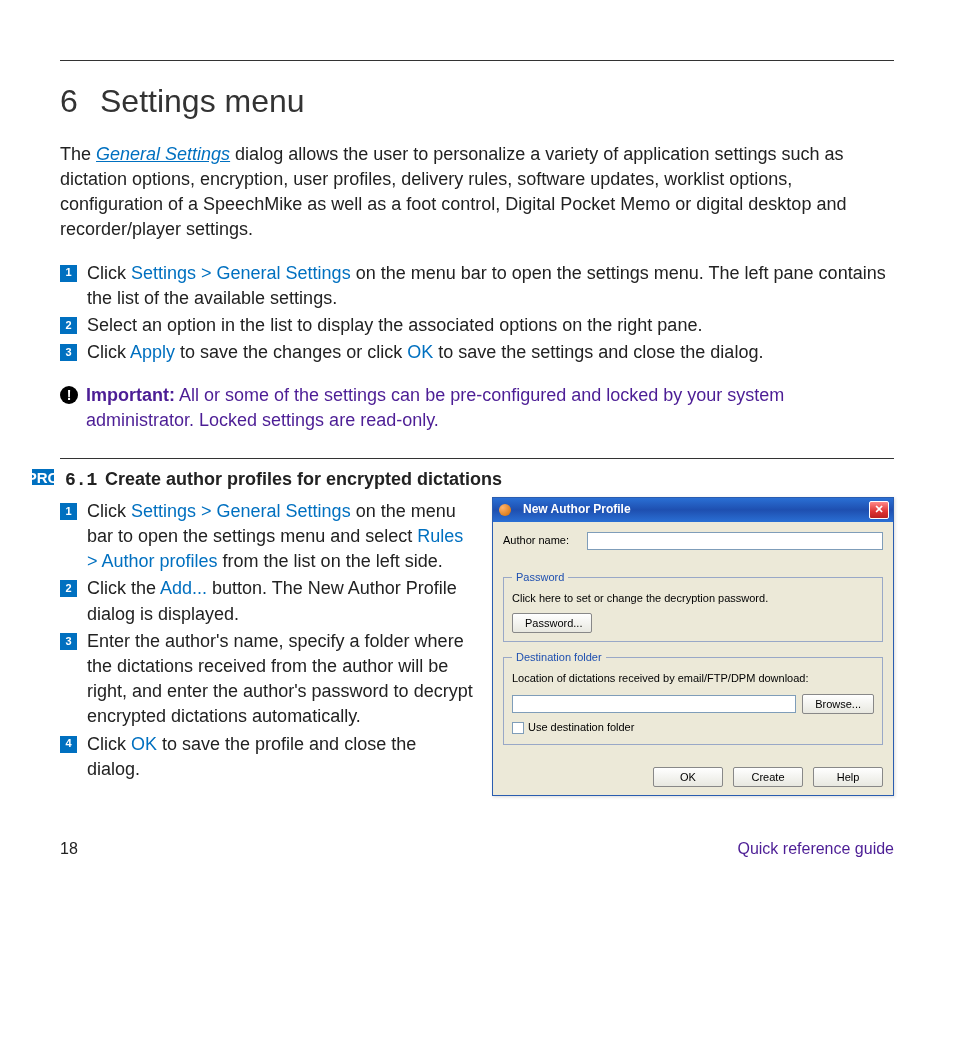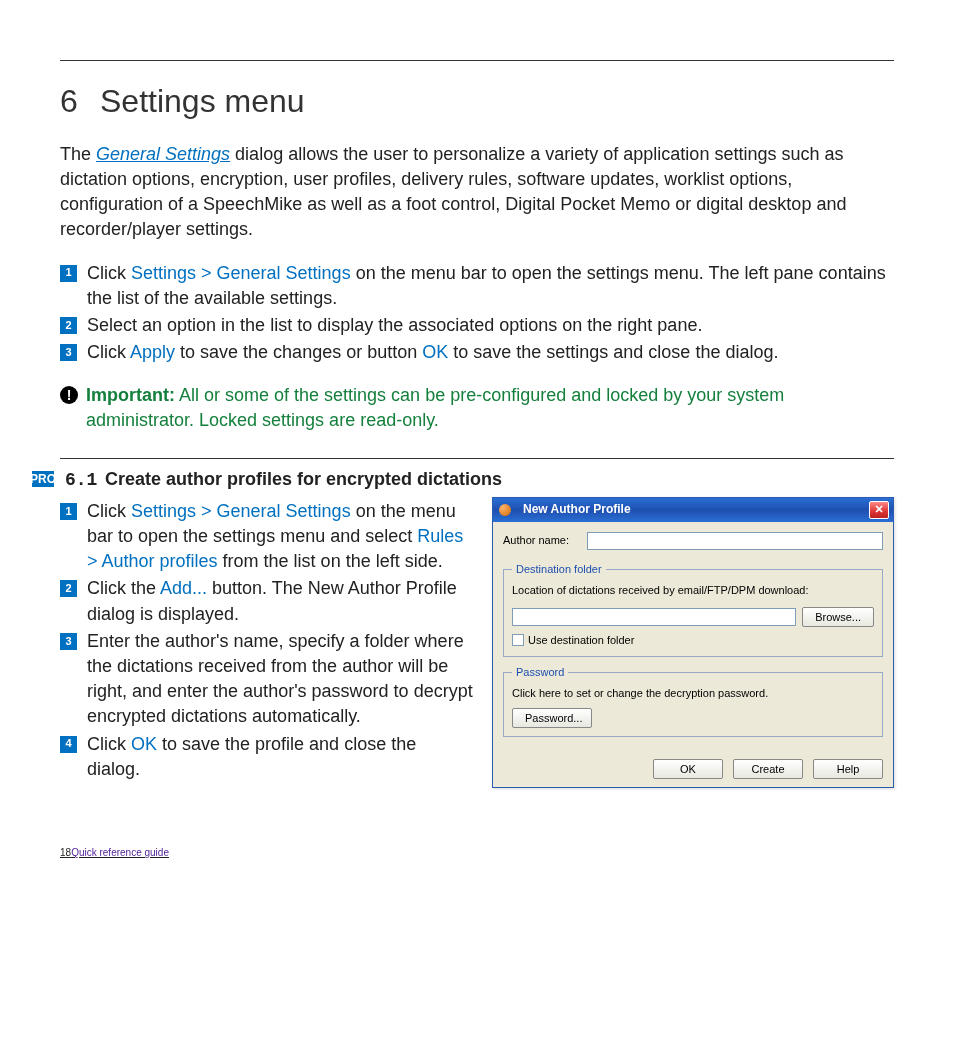--- a/index.html
+++ b/index.html
@@ -43,27 +43,27 @@
   .step .txt{flex:1;}
   .important-row{display:flex;align-items:flex-start;margin-bottom:24px;}
   .excl{
     flex:0 0 auto;
     width:18px;height:18px;border-radius:50%;
     background:#000;color:#fff;
     display:inline-flex;align-items:center;justify-content:center;
     font-weight:bold;font-size:14px;margin-top:3px;margin-right:8px;
     font-family:Arial,sans-serif;
   }
-  .important-text{color:#15803d;}
+  .important-text{color:#4c1d95;}
   .important-text strong{font-weight:bold;}
   .subsection-rule{border-top:1px solid #333;margin:10px 0 8px 0;}
   .pro{
     display:inline-flex;align-items:center;justify-content:center;
     background:#0070c0;color:#fff;
-    font-size:12px;font-weight:bold;
+    font-size:15px;font-weight:bold;
     width:22px;height:16px;border-radius:0;
     position:relative;left:-28px;margin-right:-22px;vertical-align:2px;
   }
   .subhead{font-weight:bold;font-size:18px;margin:0 0 4px 0;}
   .subhead .secnum{display:inline-block;width:40px;font-family:Liberation Mono, monospace;}
   .two-col{display:flex;gap:18px;align-items:flex-start;}
   .col-left{flex:1;}
   .col-right{flex:0 0 400px;}
 
   
@@ -91,21 +91,21 @@
     display:inline-block;
   }
   .closebtn{
     width:18px;height:16px;background:linear-gradient(to bottom,#f88,#d33 60%,#b22);
     border:1px solid #fff;border-radius:2px;
     display:flex;align-items:center;justify-content:center;
     color:#fff;font-weight:bold;font-size:11px;line-height:1;
     font-family:Arial,sans-serif;
   }
   .dlg-body{padding:10px 10px 8px 10px;}
-  .field-row{display:flex;align-items:center;gap:18px;margin-bottom:12px;}
+  .field-row{display:flex;align-items:center;gap:18px;margin-bottom:20px;}
   .field-row label{white-space:nowrap;}
   .txtin{
     flex:1;height:18px;
     border:1px solid #7f9db9;background:#fff;
     box-sizing:border-box;padding:1px 3px;font-size:11px;
   }
   fieldset{
     border:1px solid #99a8c7;
     margin:0 0 8px 0;padding:6px 8px 8px 8px;
     position:relative;
@@ -122,21 +122,21 @@
   .chk{width:12px;height:12px;border:1px solid #7f9db9;background:#fff;box-sizing:border-box;}
   .dlg-footer{
     display:flex;justify-content:flex-end;gap:10px;
     padding:6px 10px 8px 10px;
   }
   .dlg-footer .btn{width:70px;text-align:center;padding:1px 0;}
   .pw-btn{width:80px;}
 
   .page-footer{
     position:absolute;left:60px;right:60px;bottom:36px;
-    display:flex;justify-content:flex-start;font-size:10px;text-decoration:underline;
+    display:flex;justify-content:space-between;font-size:16px;
   }
   .page-footer .guide{color:#4c1d95;}
 </style>
 </head>
 <body>
 
 <div class="page">
   <div class="rule"></div>
 
   <h1>
@@ -154,21 +154,21 @@
         <span>Click </span><span class="link">Settings &gt; General Settings</span><span> on the menu bar to open the settings menu. The left pane contains the list of the available settings.</span>
       </span>
     </div>
     <div class="step">
       <span class="num">2</span>
       <span class="txt">Select an option in the list to display the associated options on the right pane.</span>
     </div>
     <div class="step">
       <span class="num">3</span>
       <span class="txt">
-        <span>Click </span><span class="link">Apply</span><span> to save the changes or button </span><span class="link">OK</span><span> to save the settings and close the dialog.</span>
+        <span>Click </span><span class="link">Apply</span><span> to save the changes or click </span><span class="link">OK</span><span> to save the settings and close the dialog.</span>
       </span>
     </div>
   </div>
 
   <div class="important-row">
     <span class="excl">!</span>
     <span class="important-text">
       <strong>Important:</strong><span> All or some of the settings can be pre-configured and locked by your system administrator. Locked settings are read-only.</span>
     </span>
   </div>
@@ -216,39 +216,39 @@
             <span class="tb-icon"></span>
             <span>New Author Profile</span>
           </span>
           <span class="closebtn">✕</span>
         </div>
         <div class="dlg-body">
           <div class="field-row">
             <label>Author name:</label>
             <input class="txtin" type="text" style="">
           </div>
+          <fieldset>
+            <legend>Password</legend>
+            <div>Click here to set or change the decryption password.</div>
+            <div style="margin-top:6px;">
+              <button class="btn pw-btn">Password...</button>
+            </div>
+          </fieldset>
           <fieldset>
             <legend>Destination folder</legend>
             <div>Location of dictations received by email/FTP/DPM download:</div>
             <div class="browse-row">
               <input class="txtin" type="text" style="">
               <button class="btn">Browse...</button>
             </div>
             <div class="chk-row">
               <span class="chk"></span>
               <span>Use destination folder</span>
             </div>
           </fieldset>
-          <fieldset>
-            <legend>Password</legend>
-            <div>Click here to set or change the decryption password.</div>
-            <div style="margin-top:6px;">
-              <button class="btn pw-btn">Password...</button>
-            </div>
-          </fieldset>
         </div>
         <div class="dlg-footer">
           <button class="btn">OK</button>
           <button class="btn">Create</button>
           <button class="btn">Help</button>
         </div>
       </div>
     </div>
   </div>
 

